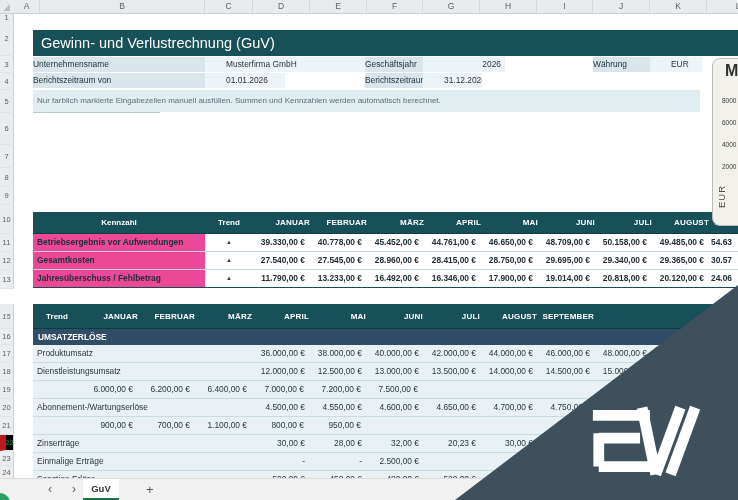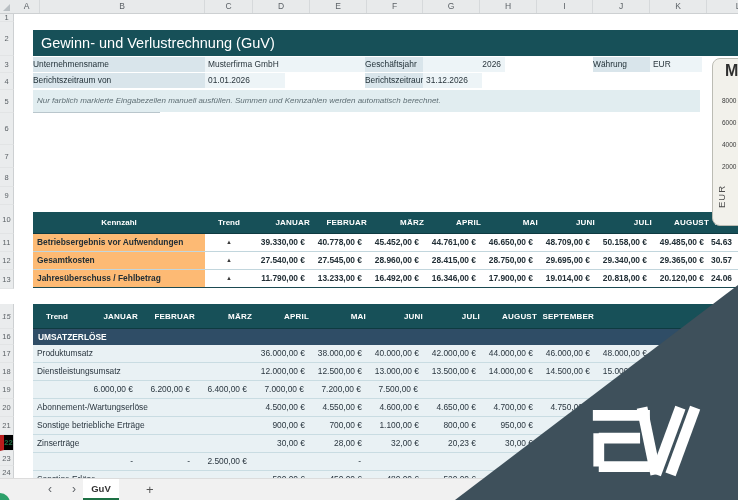--- a/index.html
+++ b/index.html
@@ -9,54 +9,54 @@
   
   #col-headers{position:absolute;left:0;top:0;width:738px;height:14px;background:#e8eaeb;
                border-bottom:1px solid #cdd0d2;z-index:3;box-sizing:border-box;}
   .col-h{position:absolute;top:0;height:13px;line-height:13px;text-align:center;font-size:8.5px;
          color:#5c6267;border-right:1px solid #d6d9db;box-sizing:border-box;}
   #select-all{position:absolute;left:3px;top:4px;width:0;height:0;
               border-left:7px solid transparent;border-bottom:7px solid #b9bfc3;}
   .row-h{position:absolute;left:0;width:14px;box-sizing:border-box;border-right:1px solid #cdd0d2;
          border-bottom:1px solid #e2e4e5;background:#eaeced;color:#5c6267;font-size:7.5px;
          display:flex;align-items:center;justify-content:center;}
-  .row-h.sel{color:#1d7044;font-weight:bold;background:#000000;border-left:4px solid #b91c1c;}
+  .row-h.sel{color:#1d7044;font-weight:bold;background:#000000;border-left:6px solid #b91c1c;}
 
   
   .cell{position:absolute;box-sizing:border-box;font-size:8.4px;line-height:15px;
         white-space:nowrap;overflow:hidden;}
   .lab{background:#d9e5eb;font-weight:normal;color:#233239;}
-  .inp{background:#edf4f7;color:#2a363d;padding-left:3px;}
+  .inp{background:#edf4f7;color:#2a363d;padding-left:21px;}
   .inp.r{text-align:right;padding-right:4px;padding-left:0;}
 
   #banner{position:absolute;left:33px;top:30px;width:705px;height:26px;background:#175058;
           color:#fff;font-weight:normal;font-size:14.5px;line-height:26px;padding-left:8px;
           box-sizing:border-box;white-space:nowrap;}
   #note{position:absolute;left:33px;top:90px;width:667px;height:22px;background:#e1edf0;
-        color:#5e6e74;font-style:italic;font-size:8px;line-height:22px;padding-left:4px;
+        color:#5e6e74;font-size:8px;line-height:22px;padding-left:4px;
         box-sizing:border-box;white-space:nowrap;overflow:hidden;}
   #note-underline{position:absolute;left:33px;top:112px;width:127px;height:1px;background:#b9c6cc;}
 
   
   .trow{position:absolute;left:33px;width:733px;display:flex;box-sizing:border-box;}
   .trow > span{box-sizing:border-box;white-space:nowrap;overflow:hidden;}
   .thead{background:#175058;color:#fff;font-weight:bold;font-size:8px;align-items:center;
          border-bottom:1px solid #0e3a41;}
   #kpi-head{top:212px;height:22px;}
   #det-head{top:304px;height:25px;}
   .c-lab{width:172px;padding-left:4px;}
   .thead .c-lab{text-align:center;padding-left:0;}
   .c-tr{width:48px;text-align:center;}
   .c-m{width:57px;text-align:right;padding-right:5px;}
   .mh{text-align:right;padding-right:0;letter-spacing:.2px;}
 
   .krow{height:18px;background:#fff;border-bottom:1px solid #c2d6dd;font-size:8.4px;
         font-weight:bold;color:#222f36;}
   .krow > span{line-height:17px;}
-  .krow .c-lab{background:#fdba74;}
+  .krow .c-lab{background:#ec4899;}
   .krow .c-tr{font-size:6px;color:#3a3a3a;}
   .klast{border-bottom:1px solid #1b4a52;}
   .frag{text-align:left;padding:0 0 0 2px;}
 
   .sect{top:329px;height:16px;background:#2f4d66;color:#fff;font-weight:bold;font-size:8.4px;
         line-height:16px;padding-left:5px;}
   .drow{height:18px;background:#e9f1f4;border-bottom:1px solid #c9dce2;font-size:8.4px;color:#2b3740;}
   .drow > span{line-height:17px;}
 
   
@@ -265,21 +265,20 @@
           <span class="c-m">4.550,00 €</span>
           <span class="c-m">4.600,00 €</span>
           <span class="c-m">4.650,00 €</span>
           <span class="c-m">4.700,00 €</span>
           <span class="c-m">4.750,00 €</span>
           <span class="c-m"></span>
           <span class="c-m"></span>
           <span class="c-m"></span>
         </div>
         <div class="trow drow" style="top: 417px;">
-          <span class="c-lab">Sonstige betriebliche Erträge</span>
           <span class="c-tr"></span>
           <span class="c-m">900,00 €</span>
           <span class="c-m">700,00 €</span>
           <span class="c-m">1.100,00 €</span>
           <span class="c-m">800,00 €</span>
           <span class="c-m">950,00 €</span>
           <span class="c-m"></span>
           <span class="c-m"></span>
           <span class="c-m"></span>
           <span class="c-m"></span>
@@ -291,20 +290,21 @@
           <span class="c-m">28,00 €</span>
           <span class="c-m">32,00 €</span>
           <span class="c-m">20,23 €</span>
           <span class="c-m">30,00 €</span>
           <span class="c-m"></span>
           <span class="c-m"></span>
           <span class="c-m"></span>
           <span class="c-m"></span>
         </div>
         <div class="trow drow" style="top: 453px;">
+          <span class="c-lab">Einmalige Erträge</span>
           <span class="c-tr"></span>
           <span class="c-m">-</span>
           <span class="c-m">-</span>
           <span class="c-m">2.500,00 €</span>
           <span class="c-m"></span>
           <span class="c-m">-</span>
           <span class="c-m"></span>
           <span class="c-m"></span>
           <span class="c-m"></span>
           <span class="c-m"></span>

